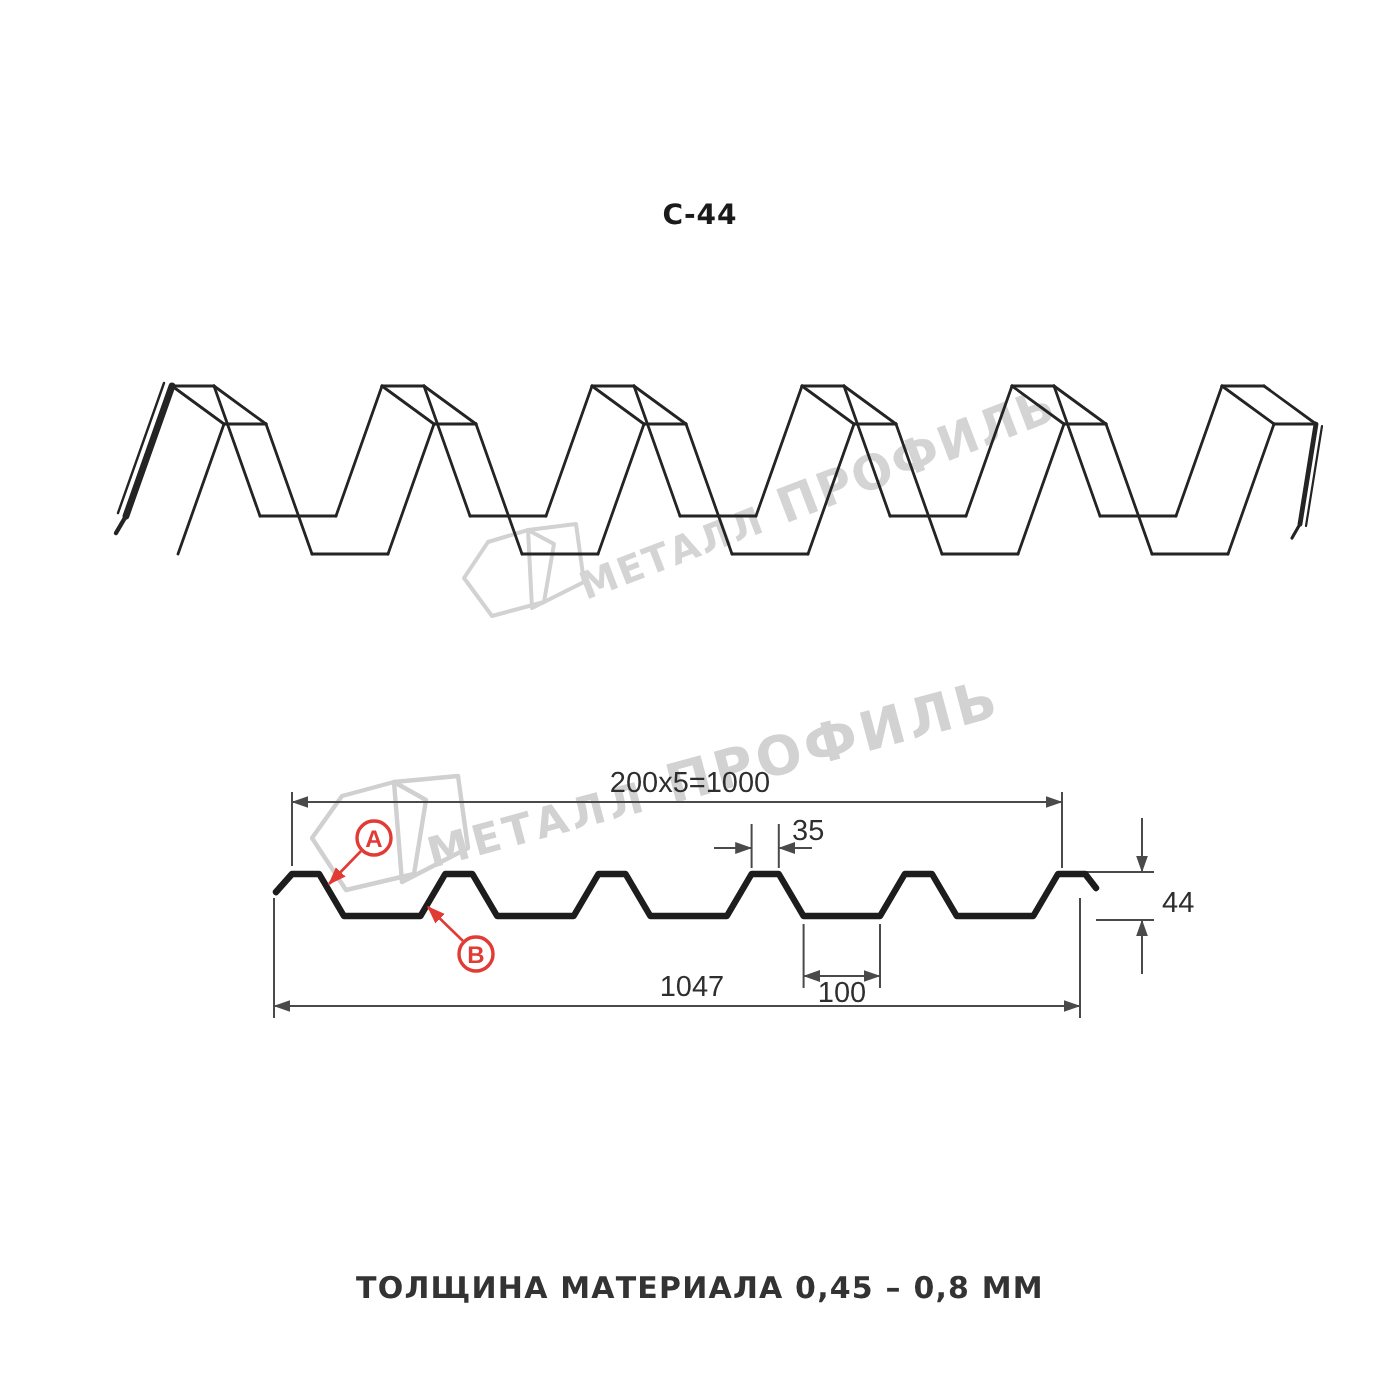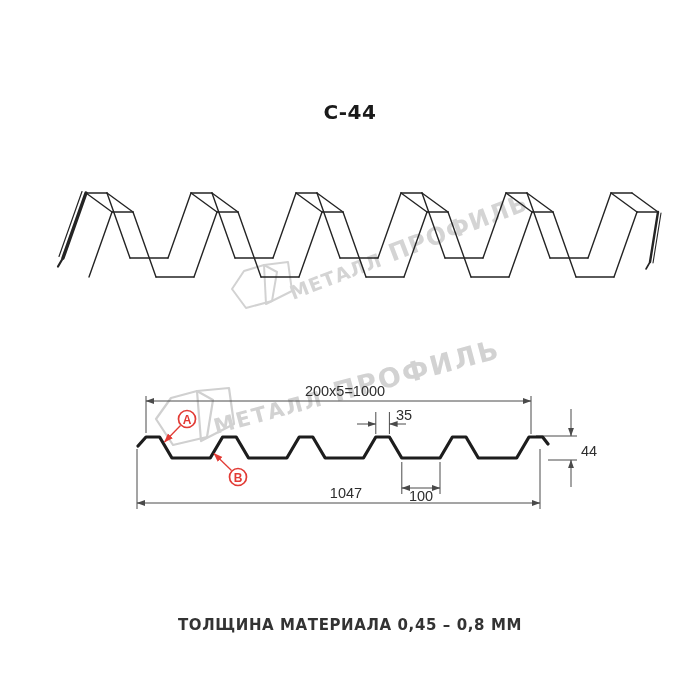--- a/index.html
+++ b/index.html
@@ -3,23 +3,23 @@
 <meta charset="utf-8">
 <style>
   html,body{margin:0;padding:0;background:#fff;}
   #page{position:relative;width:700px;height:700px;background:#ffffff;overflow:hidden;
         font-family:"Liberation Sans",sans-serif;}
   #title{position:absolute;left:0;top:60px;width:700px;text-align:center;
          font-family:"DejaVu Sans","Liberation Sans",sans-serif;
          font-weight:bold;font-size:33px;letter-spacing:1px;color:#111;}
   #subtitle{position:absolute;left:0;top:100px;width:700px;text-align:center;
             font-family:"DejaVu Sans","Liberation Sans",sans-serif;
-            font-weight:bold;font-size:20px;letter-spacing:.5px;color:#1a1a1a;}
+            font-weight:bold;font-size:14px;letter-spacing:.5px;color:#1a1a1a;}
   svg.layer{position:absolute;left:0;top:0;}
-  #footer{position:absolute;left:0;top:616px;width:700px;text-align:center;
+  #footer{position:absolute;left:0;top:635px;width:700px;text-align:center;
           font-family:"DejaVu Sans","Liberation Sans",sans-serif;
           font-weight:600;font-size:15px;letter-spacing:.6px;color:#333;}
   .wm-text{font-family:"DejaVu Sans","Liberation Sans",sans-serif;font-weight:bold;}
   .dim-text{font-family:"Liberation Sans",sans-serif;font-size:14.5px;fill:#2e2e2e;}
   .red-label{font-family:"Liberation Sans",sans-serif;font-size:12px;font-weight:bold;}
 </style>
 </head>
 <body>
 
 <div id="page">

